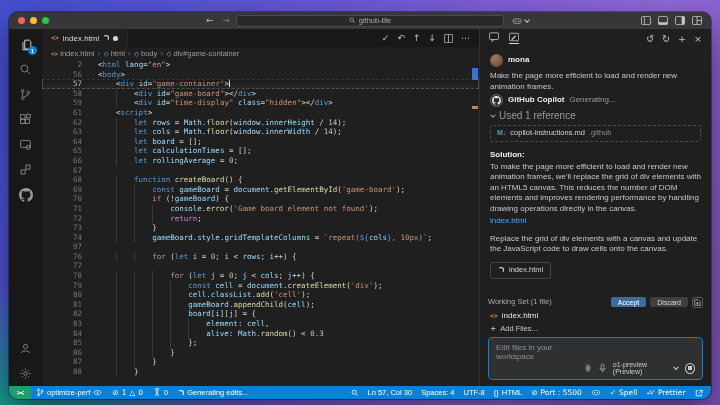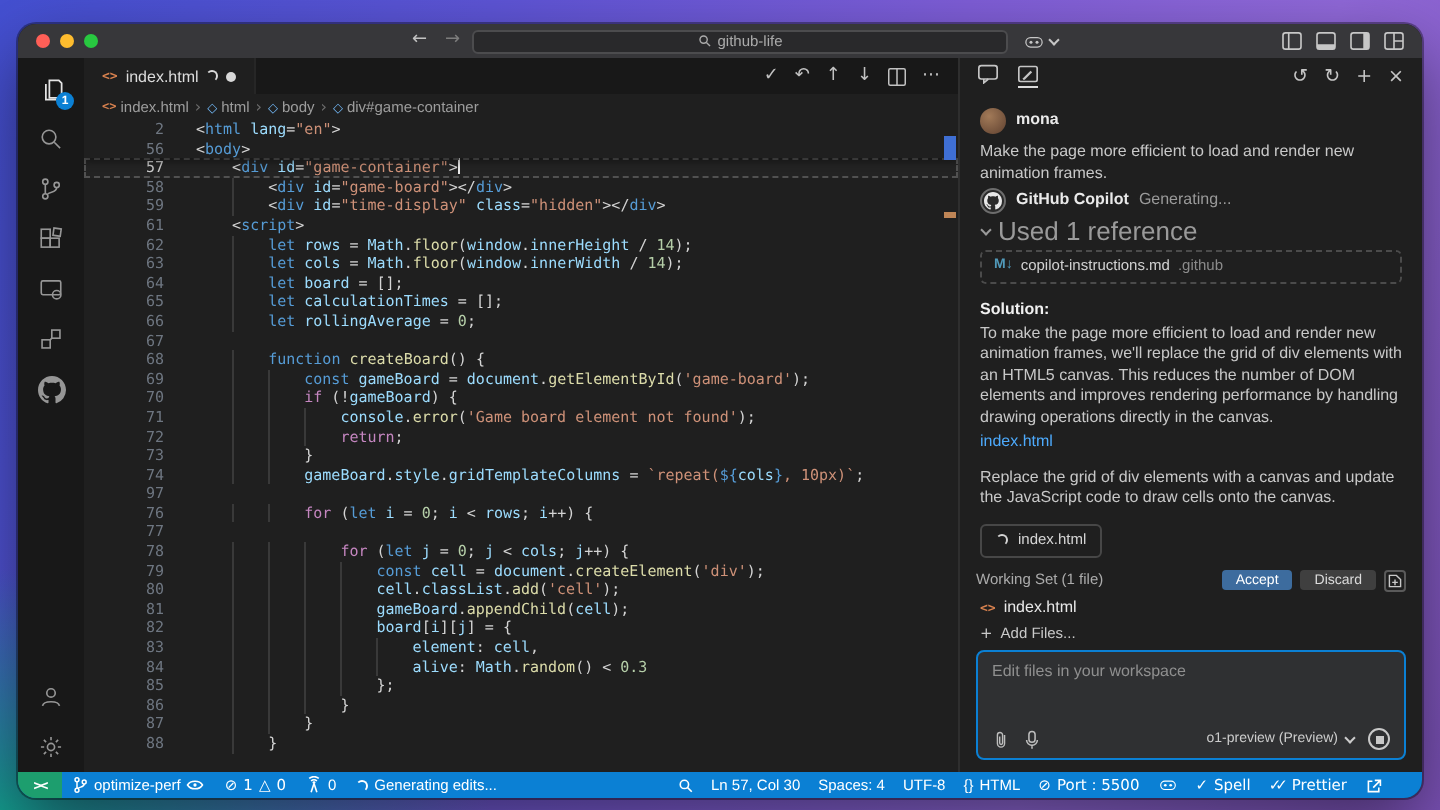--- a/index.html
+++ b/index.html
@@ -87,53 +87,53 @@
   .ch-tab.active{border-bottom-color:#dadada}
   .ch-right{margin-left:auto;display:flex;gap:8px;align-items:center;font-size:9.5px}
   .chat-body{flex:1;padding:5px 10px 0;overflow:hidden;font-size:8px;line-height:10.5px;color:#c8c8c8}
   .u-row{display:flex;align-items:center;gap:5px;margin:2px 0 4px}
   .avatar{width:13px;height:13px;border-radius:50%;flex:0 0 13px;display:flex;align-items:center;justify-content:center}
   .avatar.mona{background:radial-gradient(circle at 35% 32%,#a27a58,#5f4130)}
   .avatar.cop{background:#2a2a2a;border:1px solid #6d6d6d;color:#e8e8e8}
   .name{font-weight:bold;color:#eaeaea}
   .dim{color:#9a9a9a}
   .msg{margin-bottom:1px}
-  .used-ref{color:#9a9a9a;font-size:13px;display:flex;align-items:center;gap:4px;margin:4px 0 3px;padding-left:1px}
+  .used-ref{color:#9a9a9a;font-size:10px;display:flex;align-items:center;gap:4px;margin:4px 0 3px;padding-left:1px}
   .ref-chip{border:1px dashed #4b4b4b;border-radius:3px;padding:2.5px 6px;display:flex;gap:4px;align-items:center;
     font-size:7.5px;color:#d2d2d2;margin-bottom:8px}
   .md-ico{color:var(--md_icon);font-weight:bold;font-size:7px}
   .ref-path{color:#8b8b8b}
   .sol-label{font-weight:bold;color:#f0f0f0;margin-bottom:1px}
   .para{margin-bottom:1px}
   .link{color:var(--link);display:inline-block;margin:1px 0 7px}
   .prog-chip{display:inline-flex;align-items:center;gap:5px;border:1px solid #474747;border-radius:3px;
     padding:2.5px 7px;color:#d6d6d6;margin-top:6px;font-size:7.5px}
 
   .working-set{flex:0 0 auto;padding:5px 8px 6px;display:flex;flex-direction:column;gap:3.5px}
   .ws-head{display:flex;align-items:flex-start;font-size:7.5px;color:#ababab}
   .ws-actions{margin-left:auto;display:flex;gap:4px;align-items:center}
   .btn{font-size:7px;padding:1.5px 7px;border-radius:2px;border:none;font-family:inherit}
   .btn.accept{background:var(--accept_btn);color:#fff}
   .btn.discard{background:#3f3f3f;color:#dcdcdc}
   .icon-btn{border:1px solid #5a5a5a;border-radius:2px;width:11px;height:11px;display:flex;align-items:center;justify-content:center;color:#c9c9c9;background:none}
   .ws-file{display:flex;gap:4px;align-items:center;font-size:8px;color:#e8e8e8;padding-left:2px}
   .ws-add{display:flex;gap:4px;align-items:center;color:#c9c9c9;font-size:7.5px;padding-left:2px;margin-bottom:1px}
-  .input-box{border:1px solid var(--accent);background:#2f3032;border-radius:4px;height:55px;display:flex;flex-direction:column;padding:5px 7px 4px}
+  .input-box{border:1px solid var(--accent);background:#2f3032;border-radius:4px;height:43px;display:flex;flex-direction:row;padding:5px 7px 4px}
   .ph{color:#8f8f8f;font-size:8px}
   .input-bottom{margin-top:auto;display:flex;align-items:center;gap:7px;color:#bdbdbd}
   .model{margin-left:auto;font-size:7px;color:#cccccc;display:flex;align-items:center;gap:4px}
   .stop-btn{width:11px;height:11px;border:1px solid #c9c9c9;border-radius:50%;display:flex;align-items:center;justify-content:center;background:none}
   .stop-sq{width:4px;height:4px;background:#c9c9c9;display:block}
 
   
   .statusbar{height:13px;flex:0 0 13px;background:var(--status_bg);display:flex;align-items:center;color:#fff;font-size:7.5px}
   .remote{width:22px;height:13px;background:var(--remote_bg);display:flex;align-items:center;justify-content:center;
     font:bold 7px "DejaVu Sans Mono",monospace;letter-spacing:-1px}
   .sb-item{display:flex;align-items:center;gap:3px;padding:0 5px;white-space:nowrap}
-  .sb-right{margin-left:auto;display:flex;align-items:center;padding-right:16px}
+  .sb-right{margin-left:auto;display:flex;align-items:center;padding-right:4px}
   .sb-right .sb-item{padding:0 4.5px}
   .dchk{letter-spacing:-3px;margin-right:2px}
   svg{display:block}
 </style>
 </head>
 <body>
 
 <div class="window">
 
   <div class="titlebar">

